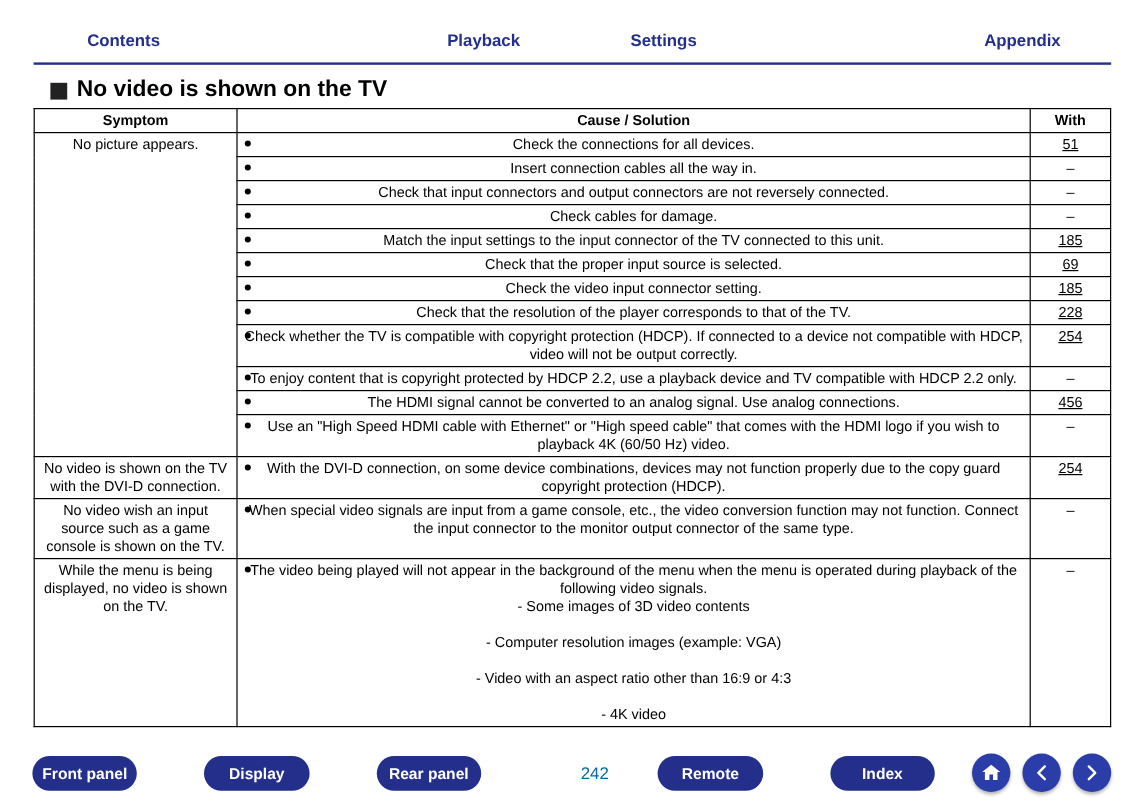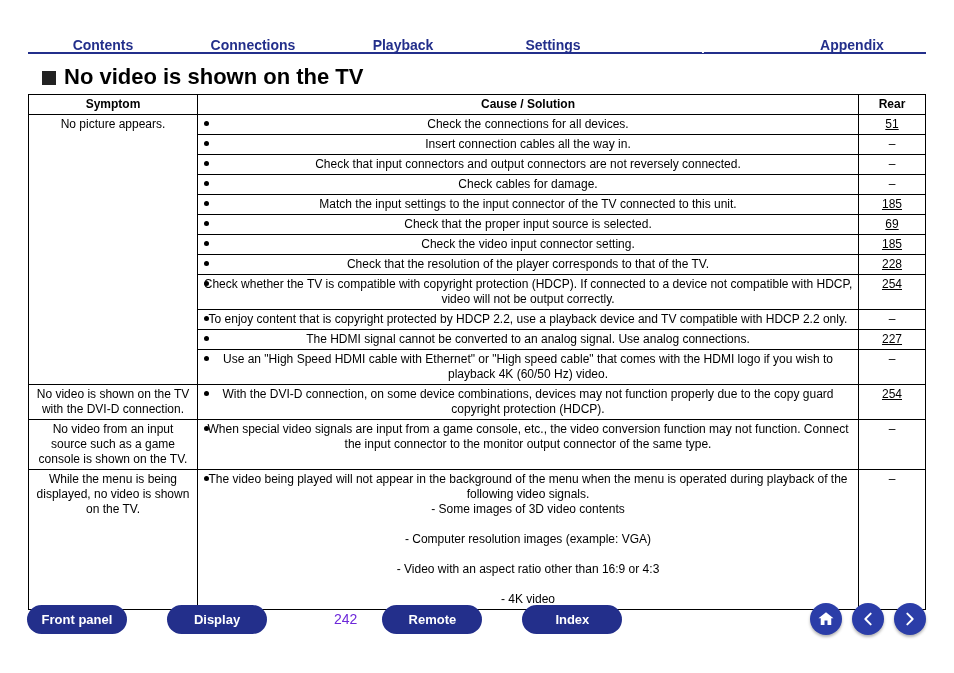--- a/index.html
+++ b/index.html
@@ -20,21 +20,21 @@
 
   
   .tabs {
     position: relative;
     height: 34px;
     border-bottom: 2.5px solid #232f8b;
     margin-bottom: 6px;
   }
   .tab {
     position: absolute;
-    top: 12px;
+    top: 0;
     height: 30px;
     text-align: center;
     font-weight: bold;
     color: #232f8b;
     line-height: 30px;
     cursor: pointer;
   }
   .tab.active { color: #fff; }
   .tab .shape {
     position: absolute;
@@ -51,21 +51,21 @@
     align-items: center;
     gap: 8px;
     margin: 10px 0 4px 14px;
   }
   .heading-row .sq {
     width: 14px; height: 14px; background: #222; display: inline-block;
     margin-top: 1px;
   }
   .heading-row h2 {
     margin: 0;
-    font-size: 22px;
+    font-size: 19px;
     font-weight: bold;
   }
 
   
   table.trouble {
     border-collapse: collapse;
     width: 100%;
     font-size: 12px;
     line-height: 1.25;
   }
@@ -88,41 +88,42 @@
   td.cause-cell .bullet {
     position: absolute; left: 6px; top: 2px; width: 5px; height: 5px;
     background: #000; border-radius: 50%; margin-top: 4px;
   }
   td.cause-cell .sub { padding-left: 0; display:block; }
 
   
   .footer {
     position: absolute;
     left: 0; right: 0;
-    bottom: 38px;
+    bottom: 13px;
     padding: 0 28px;
     display: flex;
     align-items: center;
+    gap: 16px;
   }
   .footer .pill {
     background: #232f8b;
     color: #fff;
     font-weight: bold;
     font-size: 13px;
     padding: 6px 0;
     width: 98px;
     text-align: center;
     border-radius: 16px;
     cursor: pointer;
     margin-right: 42px;
     box-shadow: 0 0 0 1px #232f8b;
   }
   .footer .page-num {
     font-size: 14px;
-    color: #6d28d9;
+    color: #0369a1;
     margin: 0 26px;
   }
   .footer .spacer { flex: 1; }
   .footer .nav-icons { display: flex; gap: 10px; align-items: center; }
   .circ {
     width: 32px; height: 32px; border-radius: 50%;
     background: #2b3da8;
     display: flex; align-items: center; justify-content: center;
     color: #fff; cursor: pointer;
     box-shadow: 0 2px 3px rgba(0,0,0,.3);
@@ -138,26 +139,20 @@
 
 <div class="page">
 
   <div class="tabs">
 
     <div class="tab" style="left:0;width:150px">
       <svg class="shape" viewBox="0 0 150 30" preserveAspectRatio="none">
           <path d="M4 0 H130 L146 30 H4 Q0 30 0 26 V4 Q0 0 4 0 Z" fill="#fff" stroke="#232f8b" stroke-width="2"></path>
         </svg>
       <span class="tab-label">Contents</span>
-    </div>
-    <div class="tab" style="left:150px;width:150px">
-      <svg class="shape" viewBox="0 0 150 30" preserveAspectRatio="none">
-          <path d="M4 30 L20 0 H130 L146 30 Z" fill="#fff" stroke="#232f8b" stroke-width="2"></path>
-        </svg>
-      <span class="tab-label">Connections</span>
     </div>
     <div class="tab" style="left:300px;width:150px">
       <svg class="shape" viewBox="0 0 150 30" preserveAspectRatio="none">
           <path d="M4 30 L20 0 H130 L146 30 Z" fill="#fff" stroke="#232f8b" stroke-width="2"></path>
         </svg>
       <span class="tab-label">Playback</span>
     </div>
     <div class="tab" style="left:450px;width:150px">
       <svg class="shape" viewBox="0 0 150 30" preserveAspectRatio="none">
           <path d="M4 30 L20 0 H130 L146 30 Z" fill="#fff" stroke="#232f8b" stroke-width="2"></path>
@@ -187,21 +182,21 @@
     <table class="trouble">
       <colgroup>
         <col class="col-sym">
           <col>
           <col class="col-page">
       </colgroup>
       <thead>
         <tr>
           <th>Symptom</th>
           <th>Cause / Solution</th>
-          <th>Rear</th>
+          <th>With</th>
         </tr>
       </thead>
       <tbody id="tbody">
           <tr>
             <td class="col-sym" rowspan="12">No picture appears.</td>
             <td class="cause-cell"><span class="bullet"></span><span>Check the connections for all devices.</span></td>
             <td class="page-cell col-page"><span>51</span></td>
           </tr>
           <tr>
             <td class="cause-cell"><span class="bullet"></span><span>Insert connection cables all the way in.</span></td>
@@ -234,48 +229,49 @@
           <tr>
             <td class="cause-cell"><span class="bullet"></span><span>Check whether the TV is compatible with copyright protection (HDCP). If connected to a device not compatible with HDCP, video will not be output correctly.</span></td>
             <td class="page-cell col-page"><span>254</span></td>
           </tr>
           <tr>
             <td class="cause-cell"><span class="bullet"></span><span>To enjoy content that is copyright protected by HDCP 2.2, use a playback device and TV compatible with HDCP 2.2 only.</span></td>
             <td class="page-cell col-page">–</td>
           </tr>
           <tr>
             <td class="cause-cell"><span class="bullet"></span><span>The HDMI signal cannot be converted to an analog signal. Use analog connections.</span></td>
-            <td class="page-cell col-page"><span>227</span></td>
+            <td class="page-cell col-page"><span>456</span></td>
           </tr>
           <tr>
             <td class="cause-cell"><span class="bullet"></span><span>Use an "High Speed HDMI cable with Ethernet" or "High speed cable" that comes with the HDMI logo if you wish to playback 4K (60/50 Hz) video.</span></td>
             <td class="page-cell col-page">–</td>
           </tr>
           <tr>
             <td class="col-sym" rowspan="1">No video is shown on the TV with the DVI-D connection.</td>
             <td class="cause-cell"><span class="bullet"></span><span>With the DVI-D connection, on some device combinations, devices may not function properly due to the copy guard copyright protection (HDCP).</span></td>
             <td class="page-cell col-page"><span>254</span></td>
           </tr>
           <tr>
-            <td class="col-sym" rowspan="1">No video from an input source such as a game console is shown on the TV.</td>
+            <td class="col-sym" rowspan="1">No video wish an input source such as a game console is shown on the TV.</td>
             <td class="cause-cell"><span class="bullet"></span><span>When special video signals are input from a game console, etc., the video conversion function may not function. Connect the input connector to the monitor output connector of the same type.</span></td>
             <td class="page-cell col-page">–</td>
           </tr>
           <tr>
             <td class="col-sym" rowspan="1">While the menu is being displayed, no video is shown on the TV.</td>
             <td class="cause-cell"><span class="bullet"></span><span>The video being played will not appear in the background of the menu when the menu is operated during playback of the following video signals.</span><br><span class="sub">- Some images of 3D video contents</span><br><span class="sub">- Computer resolution images (example: VGA)</span><br><span class="sub">- Video with an aspect ratio other than 16:9 or 4:3</span><br><span class="sub">- 4K video</span></td>
             <td class="page-cell col-page">–</td>
           </tr>
         </tbody>
     </table>
   </div>
 
   <div class="footer">
     <div class="pill">Front panel</div>
     <div class="pill">Display</div>
+    <div class="pill">Rear panel</div>
     <span class="page-num">242</span>
     <div class="pill">Remote</div>
     <div class="pill" style="margin-right:0">Index</div>
     <div class="spacer"></div>
     <div class="nav-icons">
       <div class="circ home">
         <svg viewBox="0 0 24 24">
             <path d="M12 3 L2 11 H5 V20 H10 V14 H14 V20 H19 V11 H22 Z"></path>
           </svg>
       </div>

